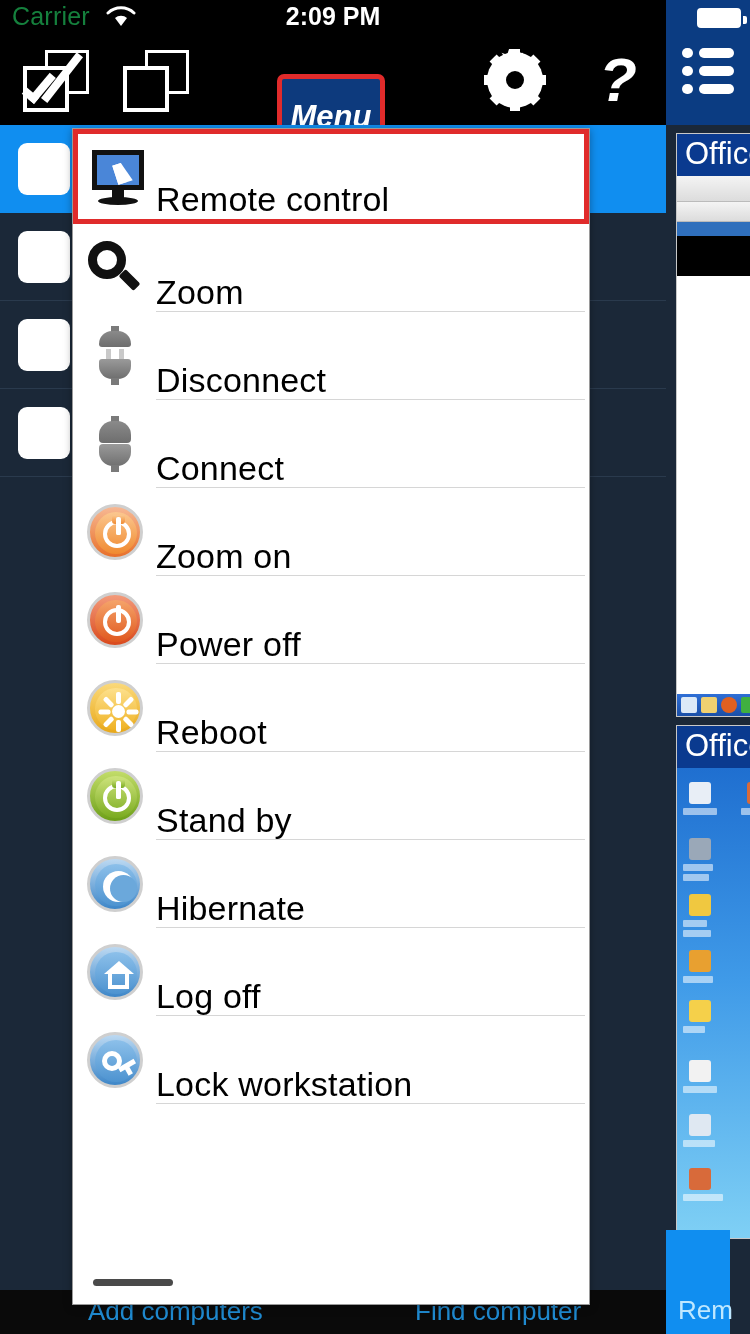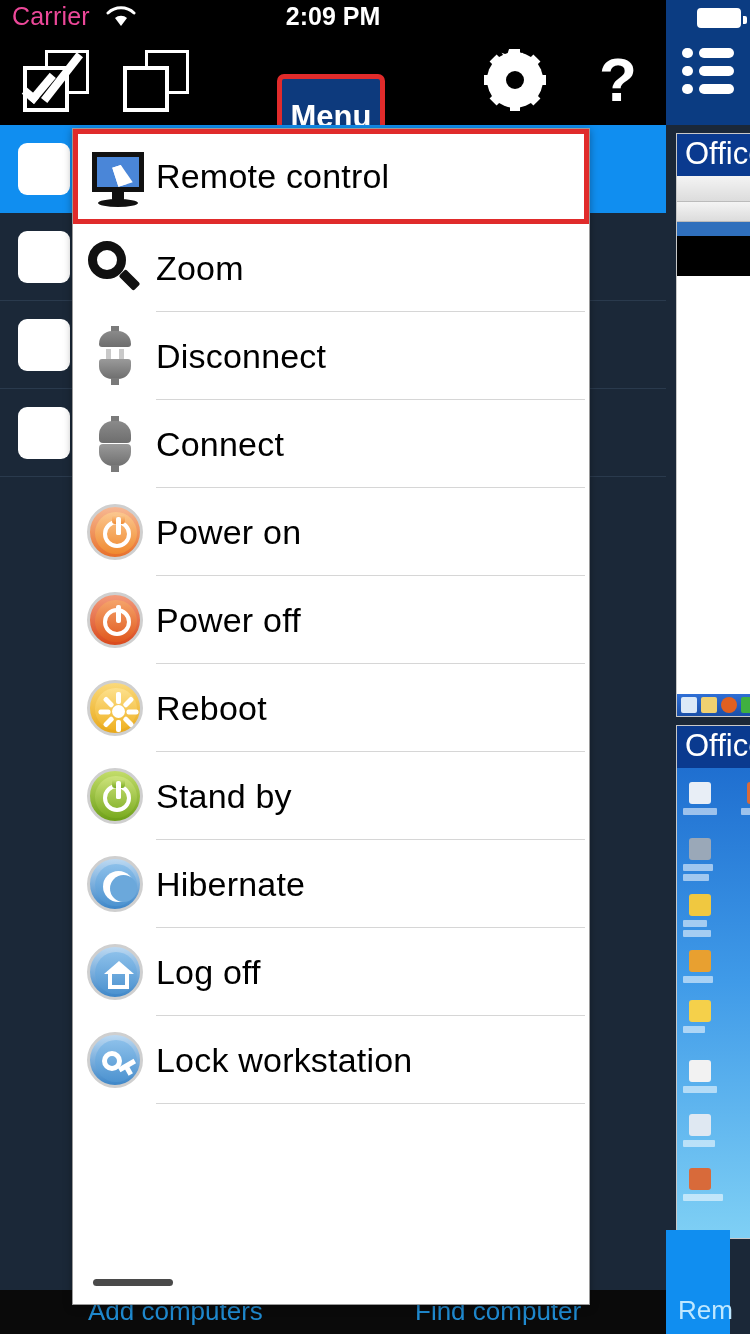--- a/index.html
+++ b/index.html
@@ -23,40 +23,41 @@
   .lv-dot{ position:absolute; left:0; width:11px; height:10px; background:#fff; border-radius:5px; }
   .lv-bar{ position:absolute; left:17px; width:35px; height:10px; background:#fff; border-radius:5px; }
 
   
   .statusbar{
     position:absolute; left:0; top:0; width:666px; height:34px;
     color:#fff;
   }
   .carrier{
     position:absolute; left:12px; top:2px;
-    font-size:25px; letter-spacing:.2px; color:#ec4899;
+    font-size:25px; letter-spacing:.2px; color:#15803d;
   }
   .wifi-icon{ position:absolute; left:106px; top:6px; width:30px; height:22px; }
   .clock{
     position:absolute; left:0; top:2px; width:666px;
     text-align:center; font-size:25px; font-weight:bold; color:#fff;
   }
   .battery{
     position:absolute; left:697px; top:8px; width:44px; height:20px;
     border:2px solid #fff; border-radius:4px; background:#fff;
   }
   .battery:after{
     content:""; position:absolute; left:44px; top:6px; width:4px; height:8px;
     background:#fff; border-radius:0 2px 2px 0;
   }
 
   
   .toolbar{
     position:absolute; left:0; top:34px; width:570px; height:91px;
     background:#000;
+    font-style:italic;
   }
   .tb-btn{ position:absolute; top:0; height:91px; display:flex; align-items:center; justify-content:center; }
 
   .sel-all-icon{ position:relative; width:66px; height:60px; }
   .sq-back{ position:absolute; left:22px; top:0; width:44px; height:44px; border:3px solid #fff; background:#000; }
   .sq-front{ position:absolute; left:0; top:16px; width:46px; height:46px; border:4px solid #fff; background:#000; }
   .check-mark{
     position:absolute; left:7px; top:18px; width:34px; height:16px;
     border-left:8px solid #fff; border-bottom:8px solid #fff;
     transform:rotate(-50deg); transform-origin:left bottom;
@@ -134,21 +135,21 @@
   }
   .remote-strip span{ position:absolute; left:12px; bottom:8px; white-space:nowrap; }
 
   
   .popover{
     position:absolute; left:72px; top:128px; width:518px; height:1177px;
     background:#fff; border:1px solid #9a9a9a; overflow:hidden;
     box-shadow:0 2px 8px rgba(0,0,0,.35);
   }
   .mi{
-    position:relative; height:88px; display:flex; align-items:center;
+    position:relative; height:88px; display:flex; align-items:flex-end;
     background:#fff;
   }
   .mi .sep{
     position:absolute; left:83px; right:4px; bottom:0; height:1px; background:#d6d6d6;
   }
   .mi .icon-cell{
     width:83px; min-width:83px; height:88px;
     display:flex; align-items:center; justify-content:center;
   }
   .mi .label{ font-size:34px; color:#000; letter-spacing:.2px; }
@@ -457,21 +458,21 @@
           <div class="ico">
         <div class="orb" style="background:linear-gradient(180deg,#f7b893,#e8702a)">
           <div class="orb-inner" style="background:linear-gradient(180deg,#fbc78f,#f08a30)"></div>
           <div class="pwr-ring"></div>
               <div class="pwr-bar"></div>
           <div class="pwr-notch" style="background:linear-gradient(180deg,#fbc78f,#f08a30)"></div>
           <div class="pwr-bar"></div>
         </div>
       </div>
         </div>
-      <div class="label">Power on</div>
+      <div class="label">Zoom on</div>
       <div class="sep"></div>
     </div>
 
     <div class="mi">
       <div class="icon-cell">
           <div class="ico">
         <div class="orb" style="background:linear-gradient(180deg,#f39a7a,#d9491c)">
           <div class="orb-inner" style="background:linear-gradient(180deg,#f5a46a,#e0581f)"></div>
           <div class="pwr-ring"></div>
               <div class="pwr-bar"></div>

